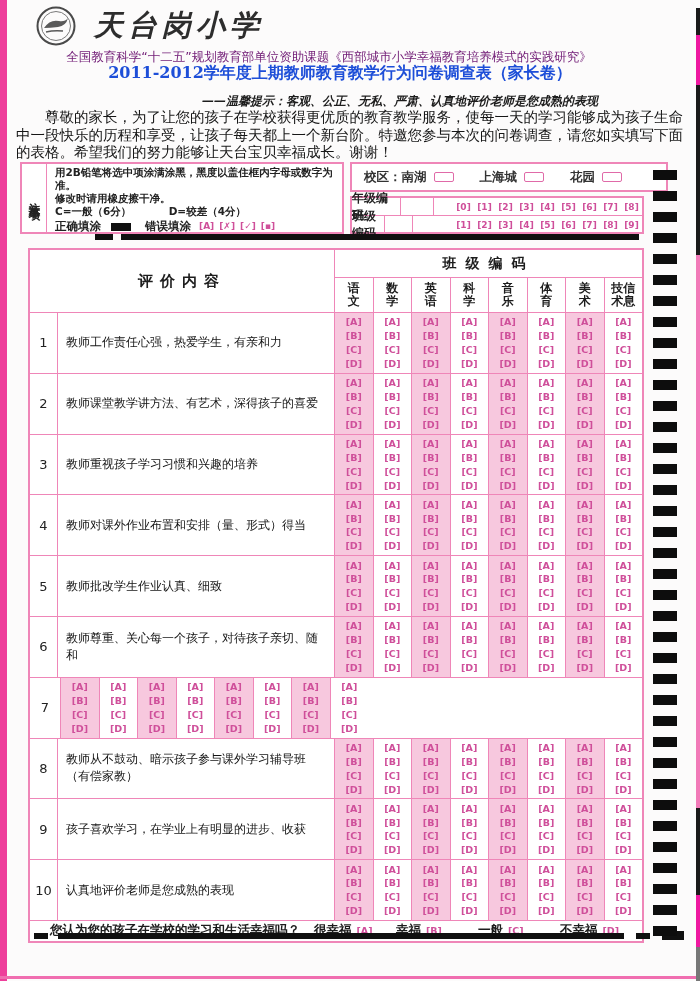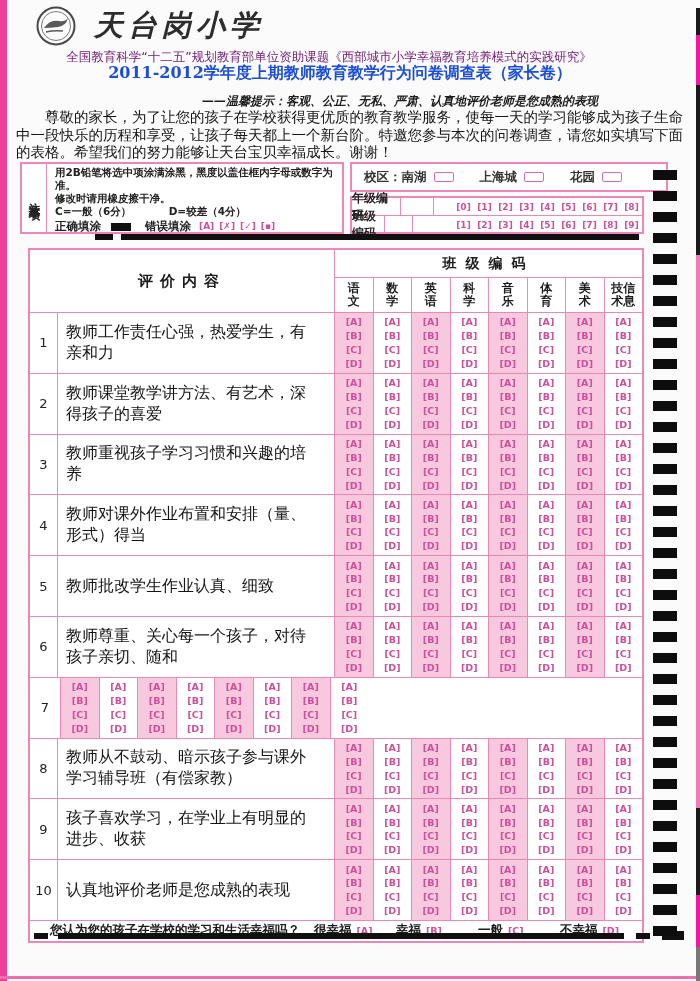--- a/index.html
+++ b/index.html
@@ -64,21 +64,21 @@
   .th-sub-title{height:27px;display:flex;align-items:center;justify-content:center;font-size:14px;
                 font-weight:bold;letter-spacing:9px;color:#1d1d1d;border-bottom:1px solid #ef86b8;}
   .th-cols{flex:1;display:flex;}
   .th-col{width:37.5px;display:flex;flex-direction:column;align-items:center;justify-content:center;
           font-size:12px;font-weight:bold;line-height:13px;color:#1d1d1d;border-right:1px solid #ef86b8;}
   .th-col:last-child{border-right:none;}
   .qrow{display:flex;height:59.8px;border-top:1px solid #ef86b8;}
   .q-num{width:30px;border-right:1px solid #ef86b8;display:flex;align-items:center;justify-content:center;
          font-size:13px;color:#222;}
   .q-text{width:281px;border-right:1px solid #ef86b8;display:flex;align-items:center;
-          padding:0 16px 0 8px;font-size:16px;color:#141414;}
+          padding:0 16px 0 8px;font-size:12px;color:#141414;}
   .q-bubbles{flex:1;display:flex;}
   .b-col{width:37.5px;display:flex;flex-direction:column;justify-content:space-evenly;align-items:center;
          border-right:1px solid #ef86b8;}
   .b-col:last-child{border-right:none;}
   .b-col.shade{background:#f7c8de;}
   .bub{font-size:9.5px;font-weight:bold;color:#cf4f9a;line-height:1;}
   .bub::before{content:"[";}
   .bub::after{content:"]";}
   .hrow{display:flex;height:20px;border-top:1px solid #ef86b8;align-items:center;
         font-size:12.5px;font-weight:bold;color:#1d1d1d;}

